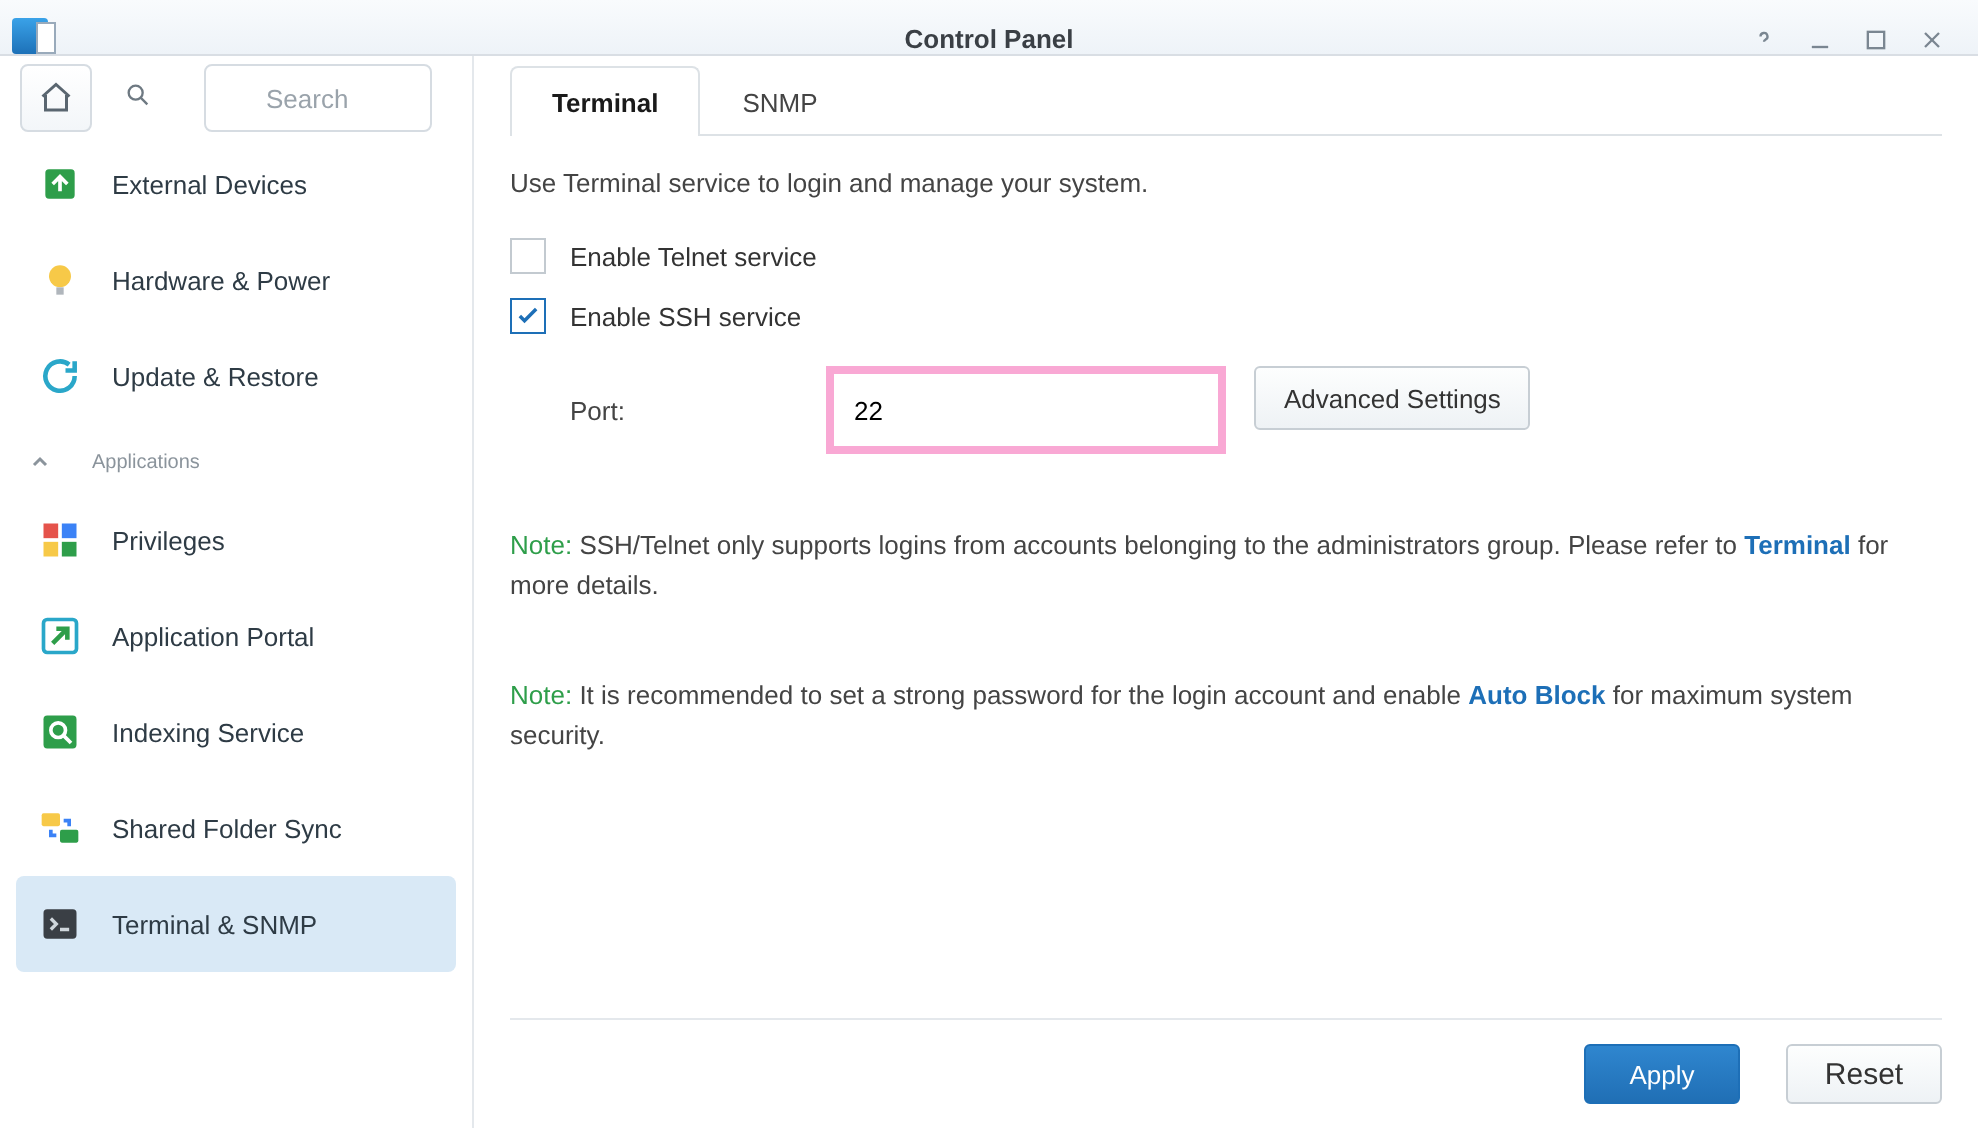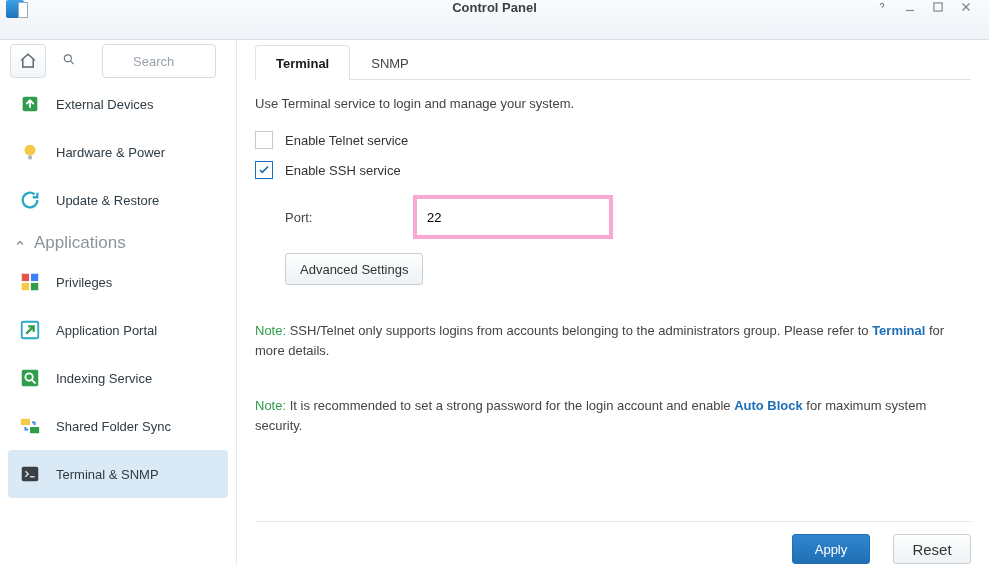--- a/index.html
+++ b/index.html
@@ -1,20 +1,20 @@
 <!DOCTYPE html>
 <html><head>
 <meta charset="utf-8">
 <style>
   * { box-sizing: border-box; }
   html, body { margin: 0; padding: 0; font-family: -apple-system, "Helvetica Neue", Arial, sans-serif; font-size: 13px; color: #333; }
   body { width: 989px; height: 564px; background: #fff; overflow: hidden; }
 
   
-  .titlebar { height: 40px; background: linear-gradient(#f9fbfd,#eef3f8); border-bottom: 1px solid #d9dee4; display: flex; align-items: flex-start; position: relative; }
+  .titlebar { height: 28px; background: linear-gradient(#f9fbfd,#eef3f8); border-bottom: 1px solid #d9dee4; display: flex; align-items: flex-end; position: relative; }
   .titlebar .app-glyph { width: 18px; height: 18px; margin-left: 6px; background: linear-gradient(#3aa2e8,#1d71b8); border-radius: 2px; position: relative; }
   .titlebar .app-glyph:after { content:""; position:absolute; right:-4px; top:2px; width:8px; height:14px; background:#fff; border:1px solid #9ab; }
   .titlebar .title { position:absolute; left:0; right:0; text-align:center; font-weight:600; color:#3a3f45; }
   .win-controls { margin-left:auto; display:flex; gap:14px; padding-right:16px; color:#7a8691; }
   .win-controls svg { width:14px; height:14px; display:block; }
   .win-controls .btn { cursor:pointer; }
 
   
   .toolbar { height: 36px; display:flex; align-items:center; gap:8px; padding: 6px 8px 0 10px; }
   .home-btn { width:36px; height:34px; border:1px solid #d6dce2; border-radius:4px; background:linear-gradient(#fff,#f3f6f9); display:flex; align-items:center; justify-content:center; cursor:pointer;}
@@ -26,40 +26,40 @@
   
   .main { display:flex; height: calc(564px - 28px); }
   .sidebar { width:237px; border-right:1px solid #e4e8ec; display:flex; flex-direction:column; padding-top:0; position:relative; }
   .sidebar-scroll { overflow-y:auto; flex:1; padding:4px 8px 8px 8px; }
   .sidebar-scroll::-webkit-scrollbar { width:8px; }
   .sidebar-scroll::-webkit-scrollbar-thumb { background:#c6ccd2; border-radius:4px; }
 
   .nav-item { display:flex; align-items:center; gap:14px; height:48px; padding:0 10px; border-radius:4px; cursor:pointer; color:#2e3b45; }
   .nav-item.selected { background:#d9e9f6; }
   .nav-item .ic { width:24px; height:24px; display:flex; align-items:center; justify-content:center; }
-  .section-hdr { display:flex; align-items:center; gap:8px; height:30px; padding:0 6px; color:#8b949c; font-size:17px; cursor:pointer; margin-top:4px;}
+  .section-hdr { display:flex; align-items:center; gap:20px; height:30px; padding:0 6px; color:#8b949c; font-size:10px; cursor:pointer; margin-top:4px;}
   .section-hdr svg { width:12px; height:12px; }
 
   .content { flex:1; display:flex; flex-direction:column; padding: 0 18px 12px 18px; position:relative; }
 
   .tabs { display:flex; border-bottom:1px solid #dde2e6; margin-top:4px; }
   .tab { padding:10px 20px 9px; color:#444; cursor:pointer; border:1px solid transparent; border-bottom:none; position:relative; top:1px; }
   .tab.active { color:#1a1a1a; font-weight:600; border-color:#dde2e6; background:#fff; border-radius:4px 4px 0 0; }
 
   .pane { padding-top:16px; }
   .desc { color:#444; margin-bottom:14px; }
 
   .chk-row { display:flex; align-items:center; gap:12px; height:30px; }
   .chk { width:18px; height:18px; border:1px solid #c3cad0; background:#fff; display:flex; align-items:center; justify-content:center; cursor:pointer;}
   .chk.checked { border-color:#1d6fb7; }
   .chk.checked svg { color:#1d6fb7; }
   .chk svg { width:14px; height:14px; display:none; }
   .chk.checked svg { display:block; }
 
-  .sub { margin-left:30px; margin-top:10px; display:flex; flex-direction:column; gap:14px; }
+  .sub { margin-left:30px; margin-top:10px; display:flex; flex-direction:row; gap:14px; }
   .field-row { display:flex; align-items:center; gap:0; }
   .field-row label { width:128px; color:#444; }
   .text-input { width:200px; height:44px; border:4px solid #f9a8d4; padding:0 10px; background:#fff; font-size:13px; }
 
   .btn-std { height:32px; padding:0 14px; border:1px solid #c7ced4; background:linear-gradient(#fdfefe,#eef2f5); border-radius:3px; cursor:pointer; font-size:13px; color:#333; }
 
   .note { margin-top:36px; color:#444; line-height:1.5; max-width: 720px;}
   .note .lbl { color:#2e9e4a; }
   .note .link { color:#1d6fb7; font-weight:600; cursor:pointer; }
 

